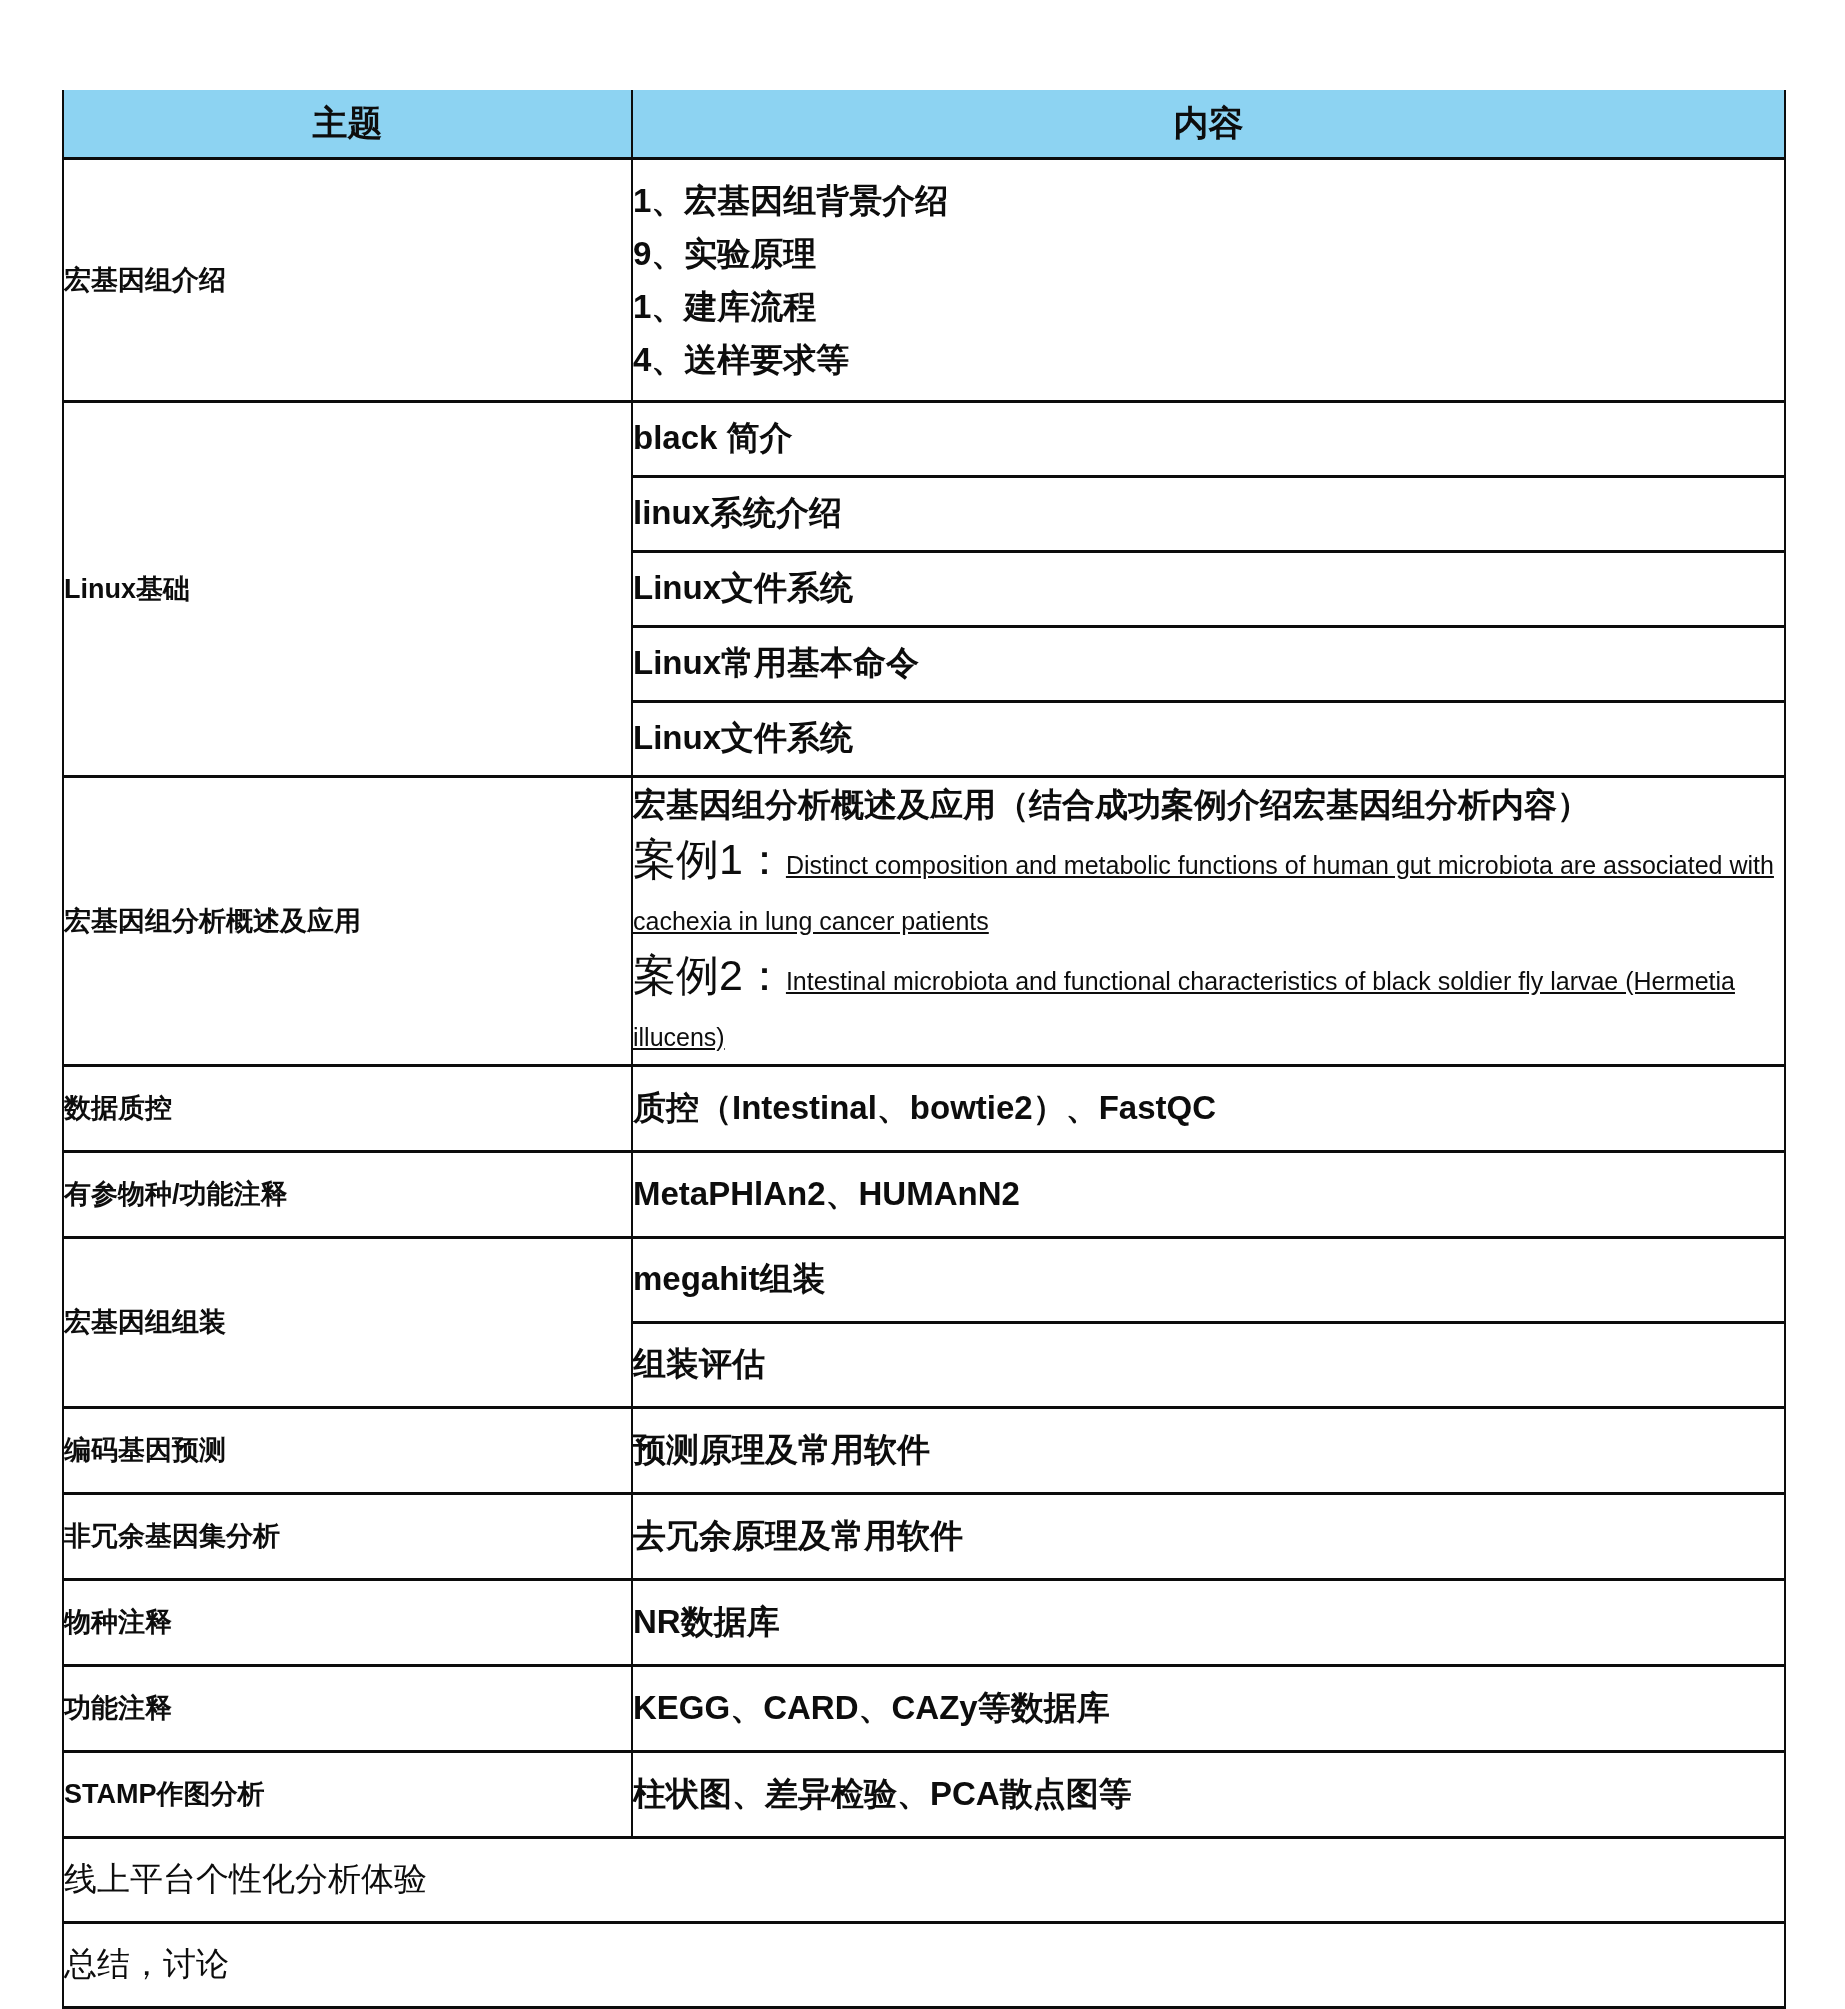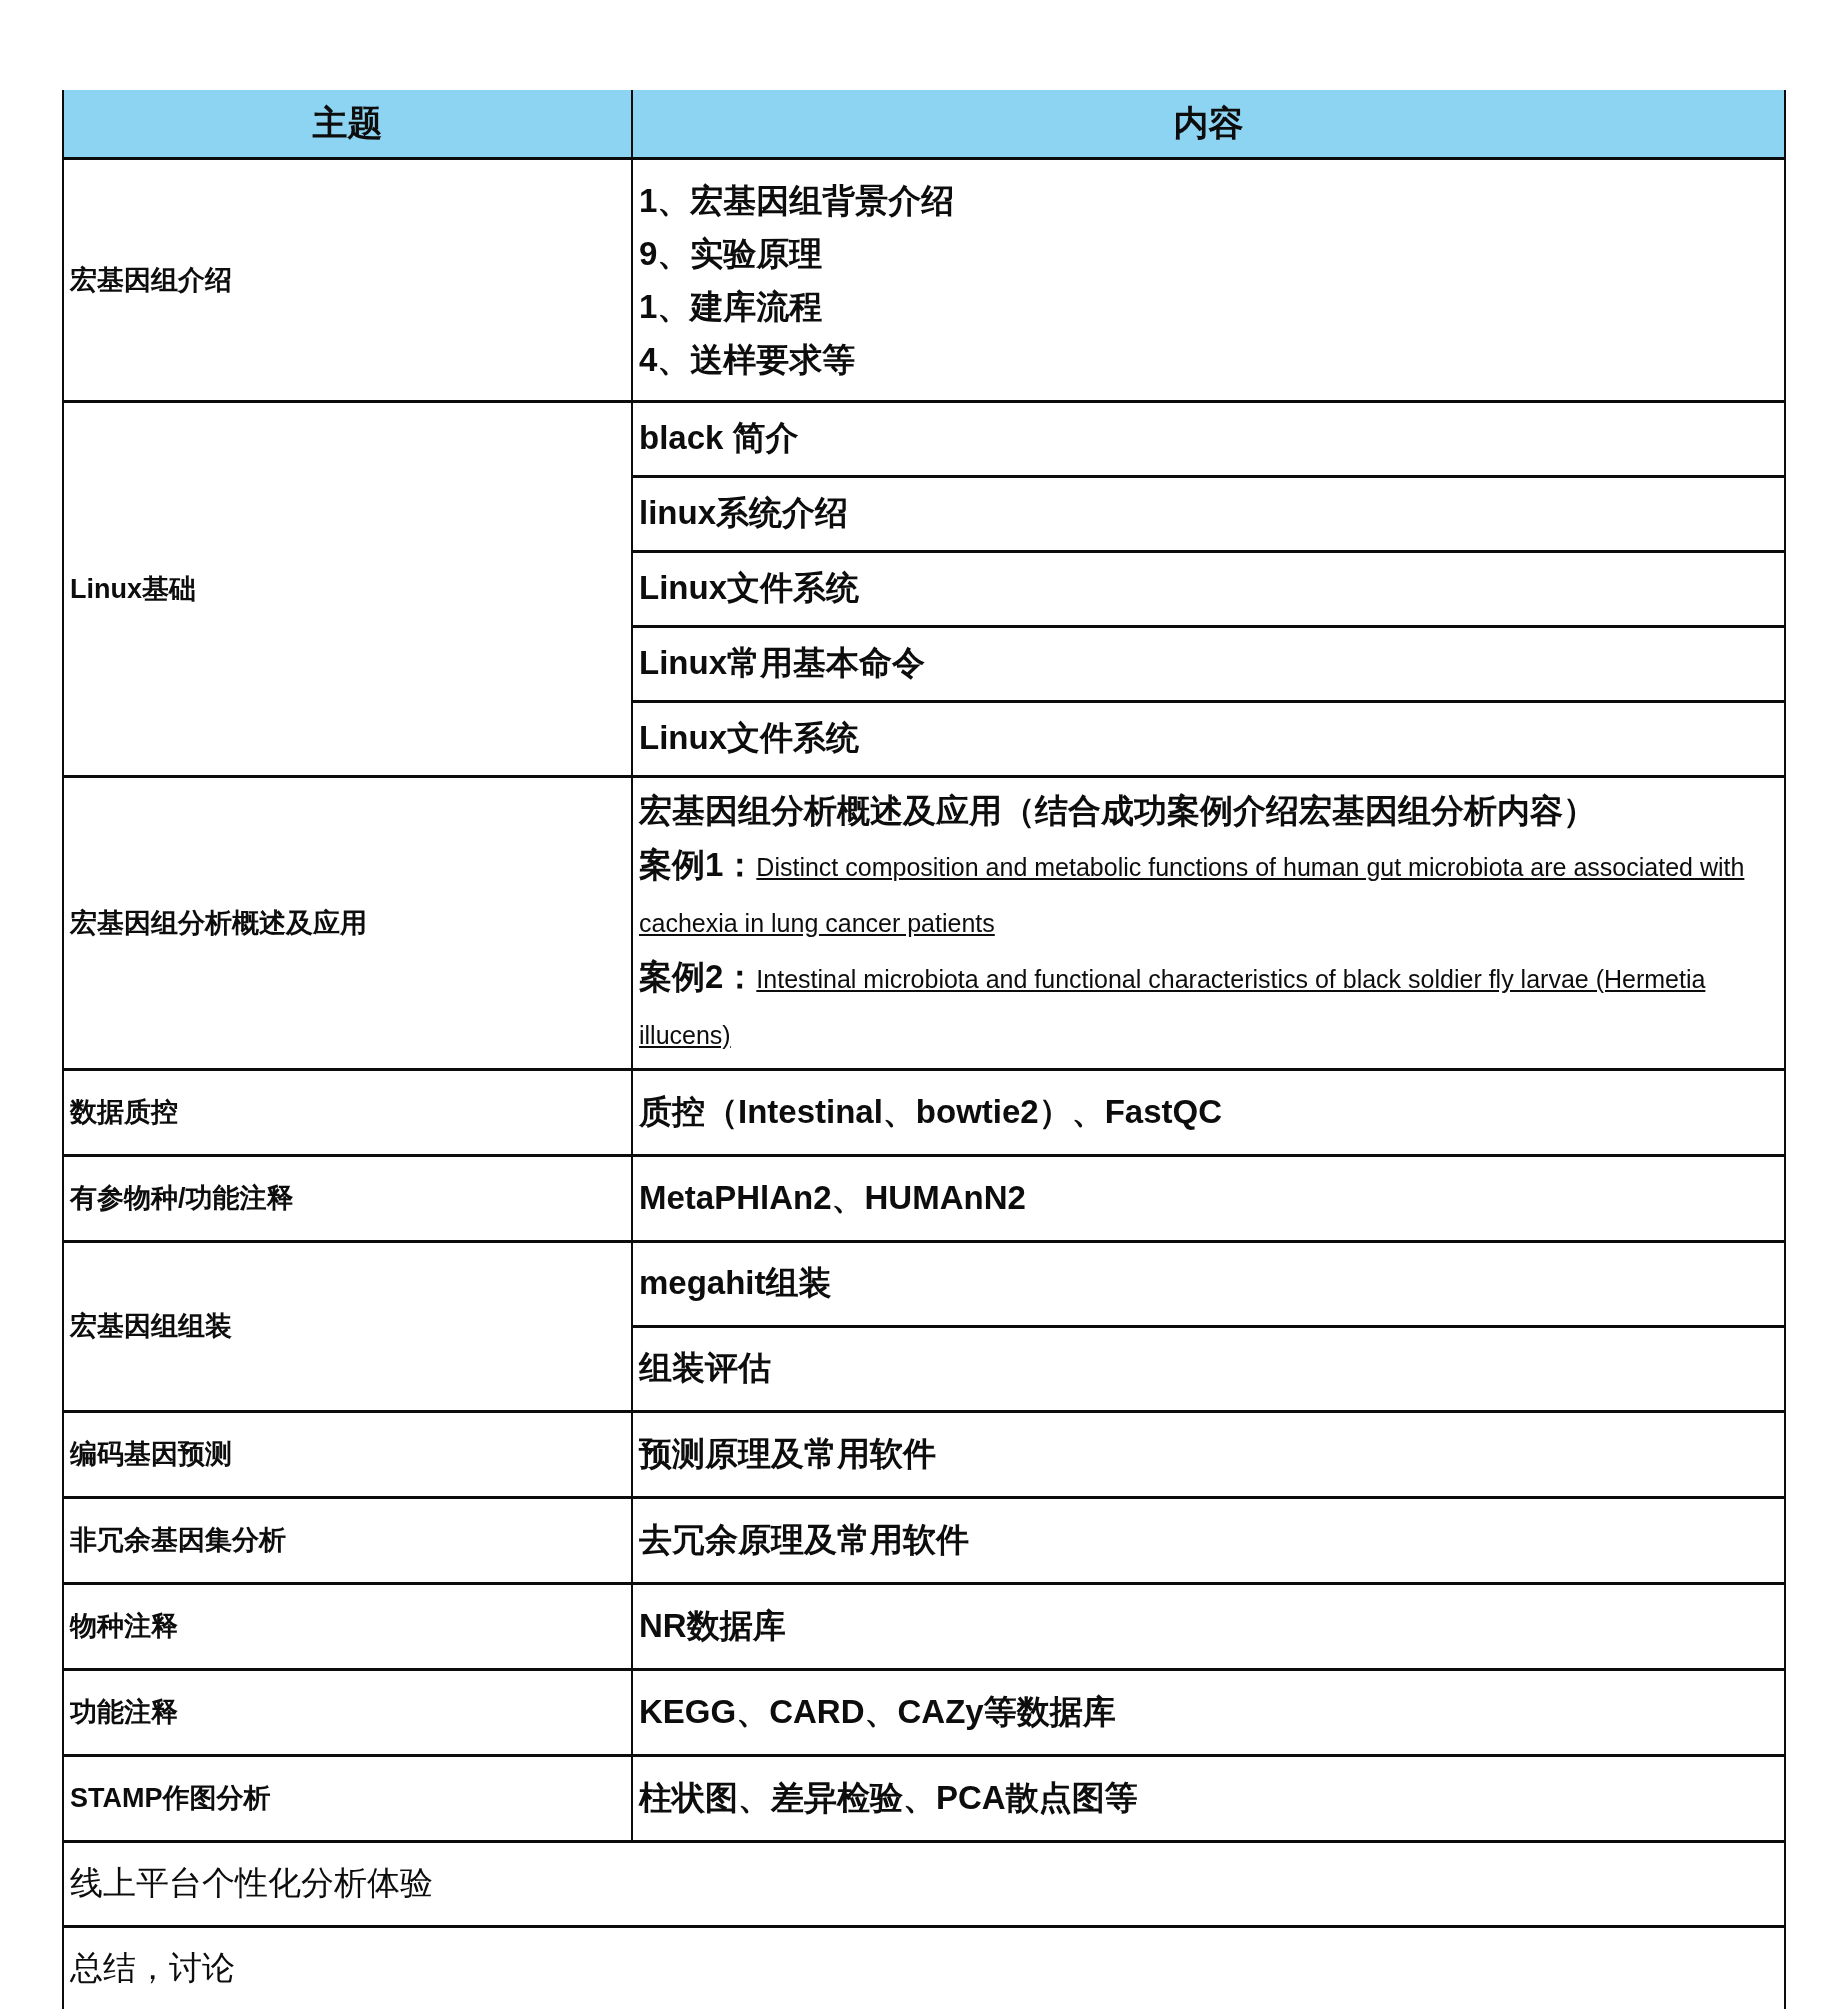--- a/index.html
+++ b/index.html
@@ -26,21 +26,21 @@
   }
   col.col-topic  { width: 569px; }
   col.col-content{ width: 1153px; }
 
   table.course-table th,
   table.course-table td {
     border-left: 2.8px solid #0c0c0c;
     border-right: 2.8px solid #0c0c0c;
     border-top: 3.7px solid #0c0c0c;
     border-bottom: 3.7px solid #0c0c0c;
-    padding: 6px;
+    padding: 0;
     box-sizing: border-box;
   }
   
   table.course-table thead th { border-top: none; }
 
   th.hdr {
     height: 68px;
     background: #8DD3F2;
     font-size: 35px;
     font-weight: bold;
@@ -72,21 +72,21 @@
   tr.r-intro    > td { height: 243px; }
   tr.r-linux    > td { height: 75px; }
   tr.r-overview > td { height: 251px; }
   tr.r-std      > td { height: 86px; }
   tr.r-sub      > td { height: 85px; }
   tr.r-full     > td { height: 85px; }
 
   .line { line-height: 53px; }
 
   .ov { line-height: 54px; }
-  .ov .case-label { font-size: 33px; font-weight: bold; }
+  .ov .case-label { font-size: 43px; font-weight: normal; }
   .ov .case-text  { font-size: 25px; font-weight: normal; text-decoration: underline; }
   .ov p { margin: 0; }
 </style>
 </head>
 <body>
 
 <div class="canvas">
   <table class="course-table">
     <colgroup>
       <col class="col-topic">

